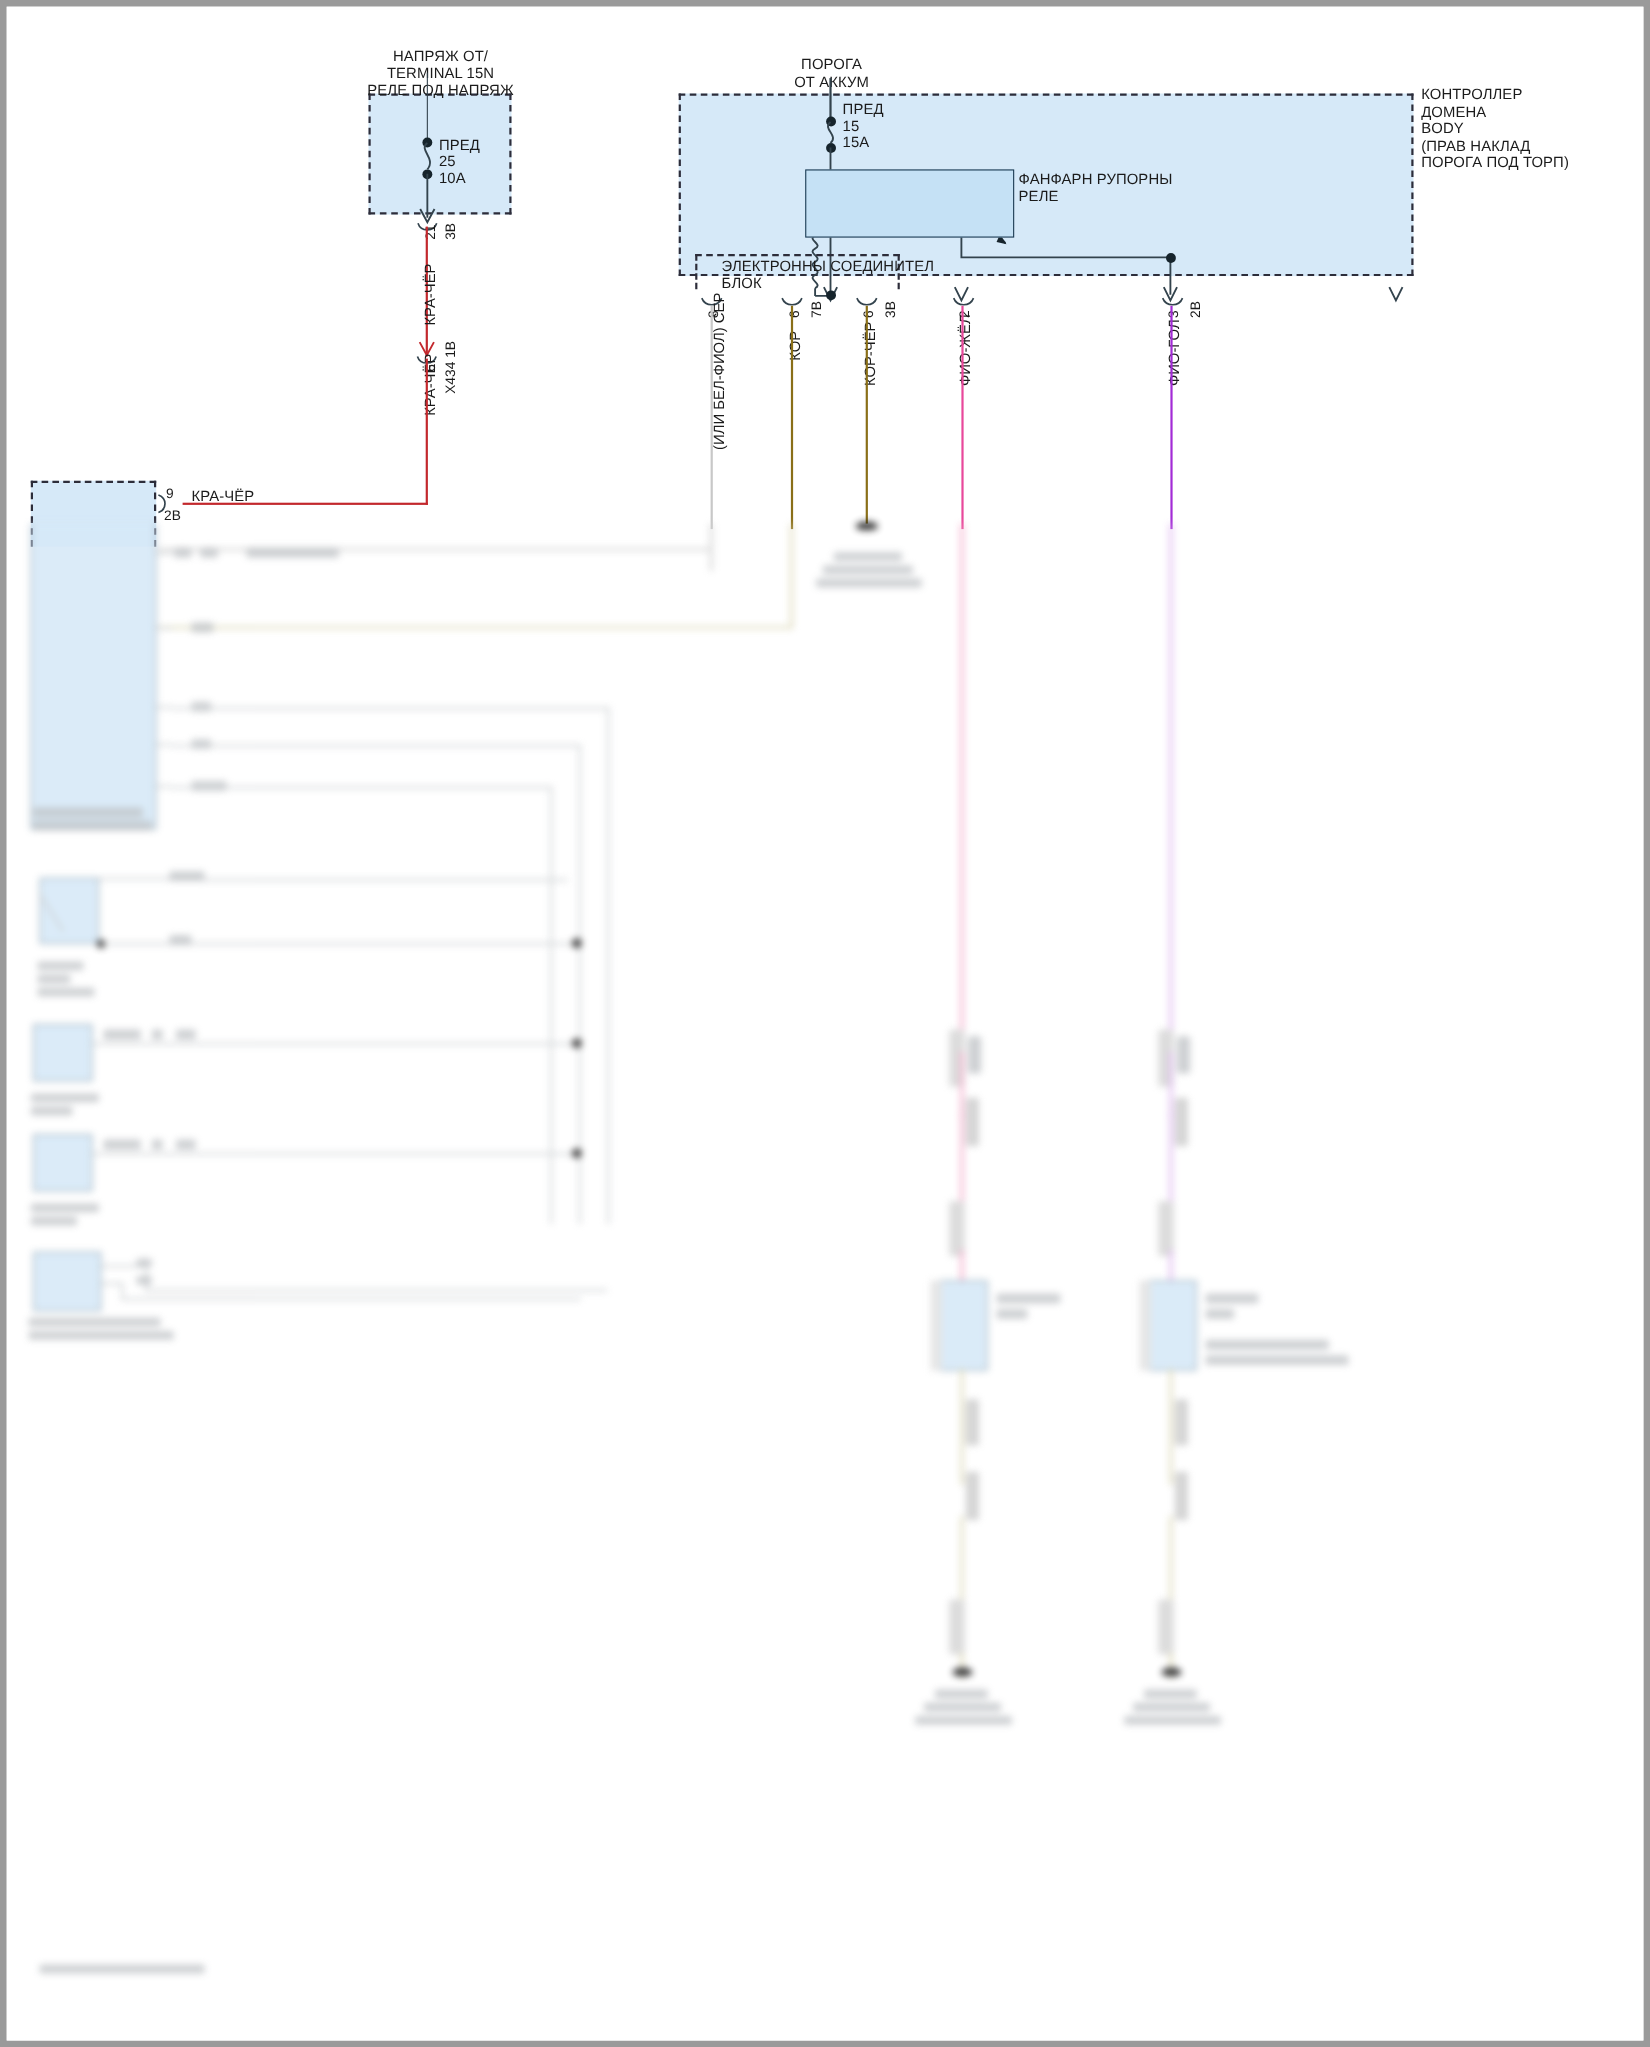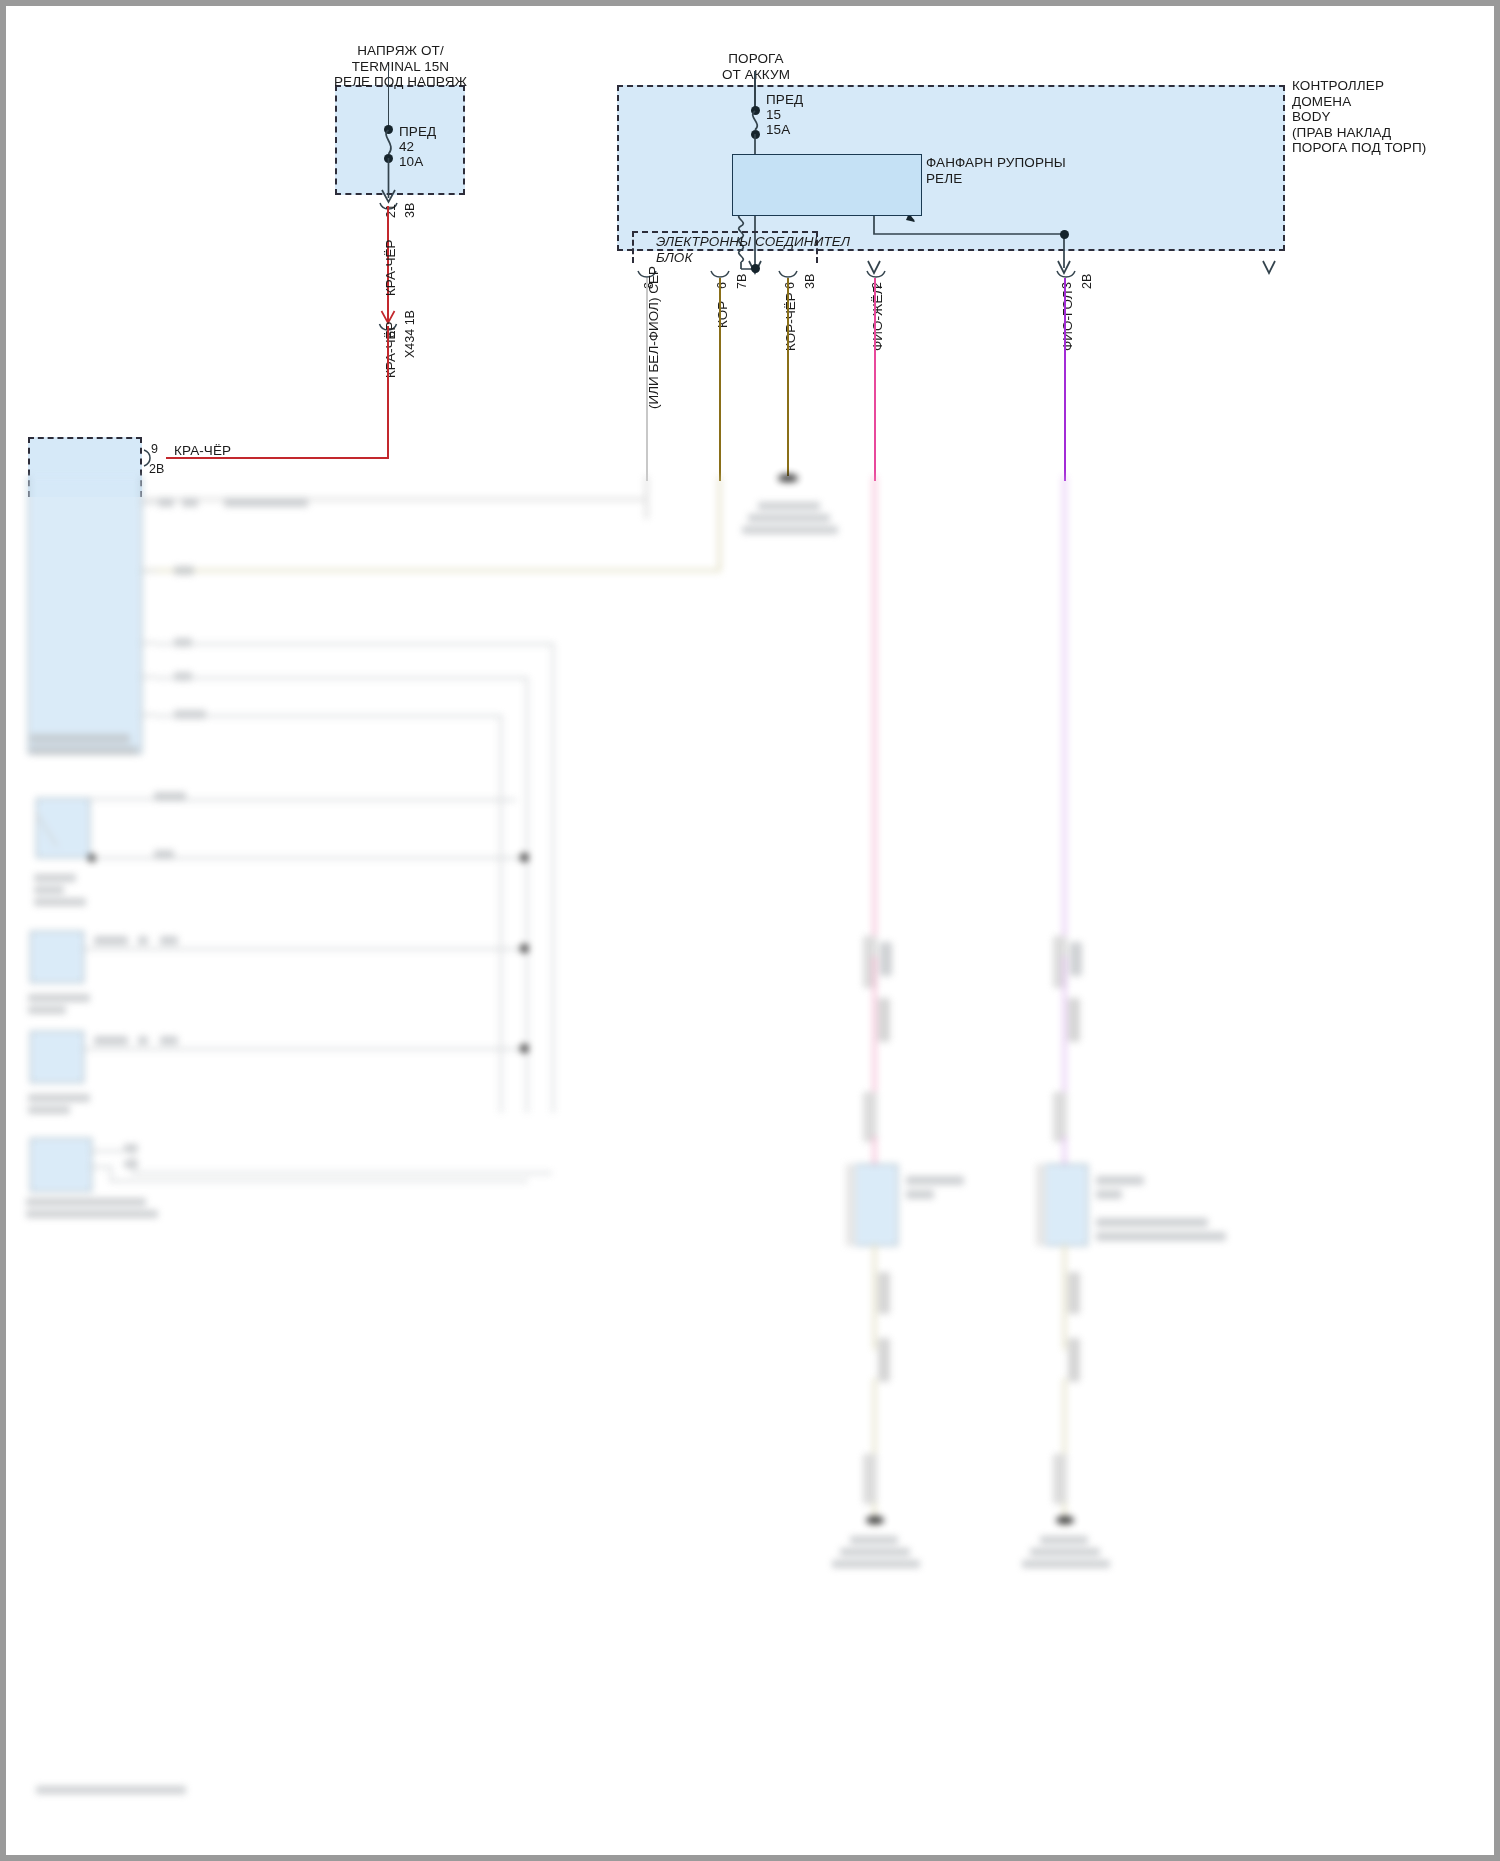--- a/index.html
+++ b/index.html
@@ -60,21 +60,21 @@
     <div class="thin thinv" style="left:381.5px;top:60px;height:63px;"></div>
     <div class="dot" style="left:378px;top:119px;"></div>
     <div class="dot" style="left:378px;top:148px;"></div>
     <svg class="ov">
       <path d="M382.5 124 C 374 130, 391 138, 382.5 148" fill="none" stroke="#33434d" stroke-width="1.7"></path>
       <path d="M382.5 152 L 382.5 192" fill="none" stroke="#33434d" stroke-width="1.7"></path>
       <path d="M376 184 L 382.5 196 L 389 184" fill="none" stroke="#33434d" stroke-width="1.7"></path>
       <path d="M374 197 C 376.5 205, 388.5 205, 391 197" fill="none" stroke="#33434d" stroke-width="1.5"></path>
     </svg>
     <div class="t" style="left:393px;top:118px;">ПРЕД</div>
-    <div class="t" style="left:393px;top:133px;">42</div>
+    <div class="t" style="left:393px;top:133px;">25</div>
     <div class="t" style="left:393px;top:148px;">10A</div>
 
     <div class="vt sm" style="left:378px;top:212px;">21</div>
     <div class="vt sm" style="left:397px;top:212px;">3В</div>
 
     <div class="w wv" style="left:381px;top:200px;height:118px;background:#c3282d;"></div>
     <div class="vt" style="left:377px;top:290px;">КРА-ЧЁР</div>
 
     <svg class="ov">
       <path d="M375.5 305 L 382 317 L 388.5 305" fill="none" stroke="#c3282d" stroke-width="1.7"></path>
@@ -150,21 +150,21 @@
 
     <div class="t" style="left:760px;top:86px;">ПРЕД</div>
     <div class="t" style="left:760px;top:101px;">15</div>
     <div class="t" style="left:760px;top:116px;">15A</div>
 
     <div class="solidbox" style="left:726px;top:148px;width:190px;height:62px;"></div>
     <div class="t" style="left:920px;top:149px;">ФАНФАРН РУПОРНЫ
 РЕЛЕ</div>
 
     <div class="mod nobg" style="left:626px;top:225px;width:186px;height:32px;border-top-style:dashed;border-bottom:none;"></div>
-    <div class="t" style="left:650px;top:228px;font-style:italic;">ЭЛЕКТРОННЫ СОЕДИНИТЕЛ
+    <div class="t" style="left:650px;top:228px;">ЭЛЕКТРОННЫ СОЕДИНИТЕЛ
 БЛОК</div>
 
     <div class="vt sm" style="left:636px;top:283px;">8</div>
     <div class="vt" style="left:640px;top:403px;">(ИЛИ БЕЛ-ФИОЛ) СЕР</div>
 
     <div class="vt sm" style="left:709px;top:283px;">6</div>
     <div class="vt sm" style="left:729px;top:283px;">7В</div>
     <div class="vt" style="left:709px;top:322px;">КОР</div>
 
     <div class="vt sm" style="left:777px;top:283px;">6</div>

